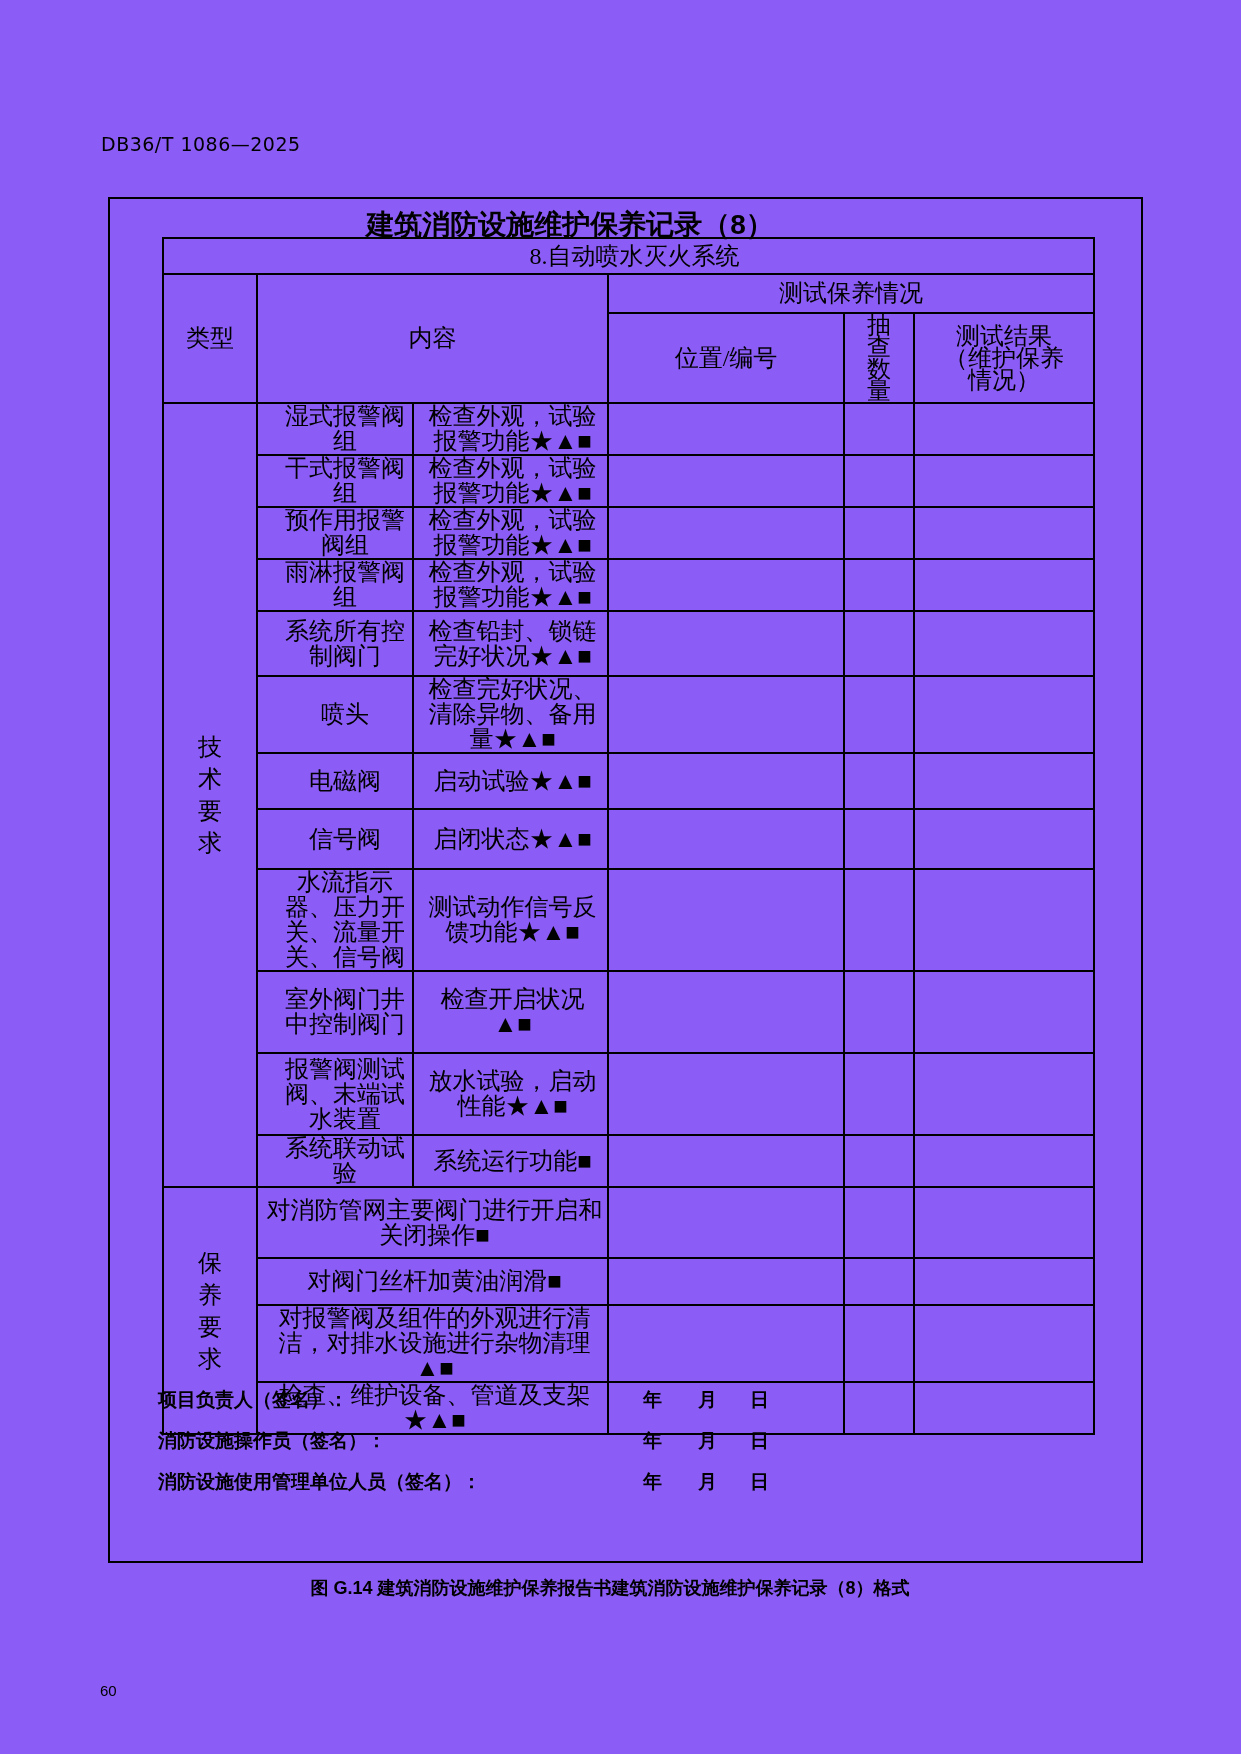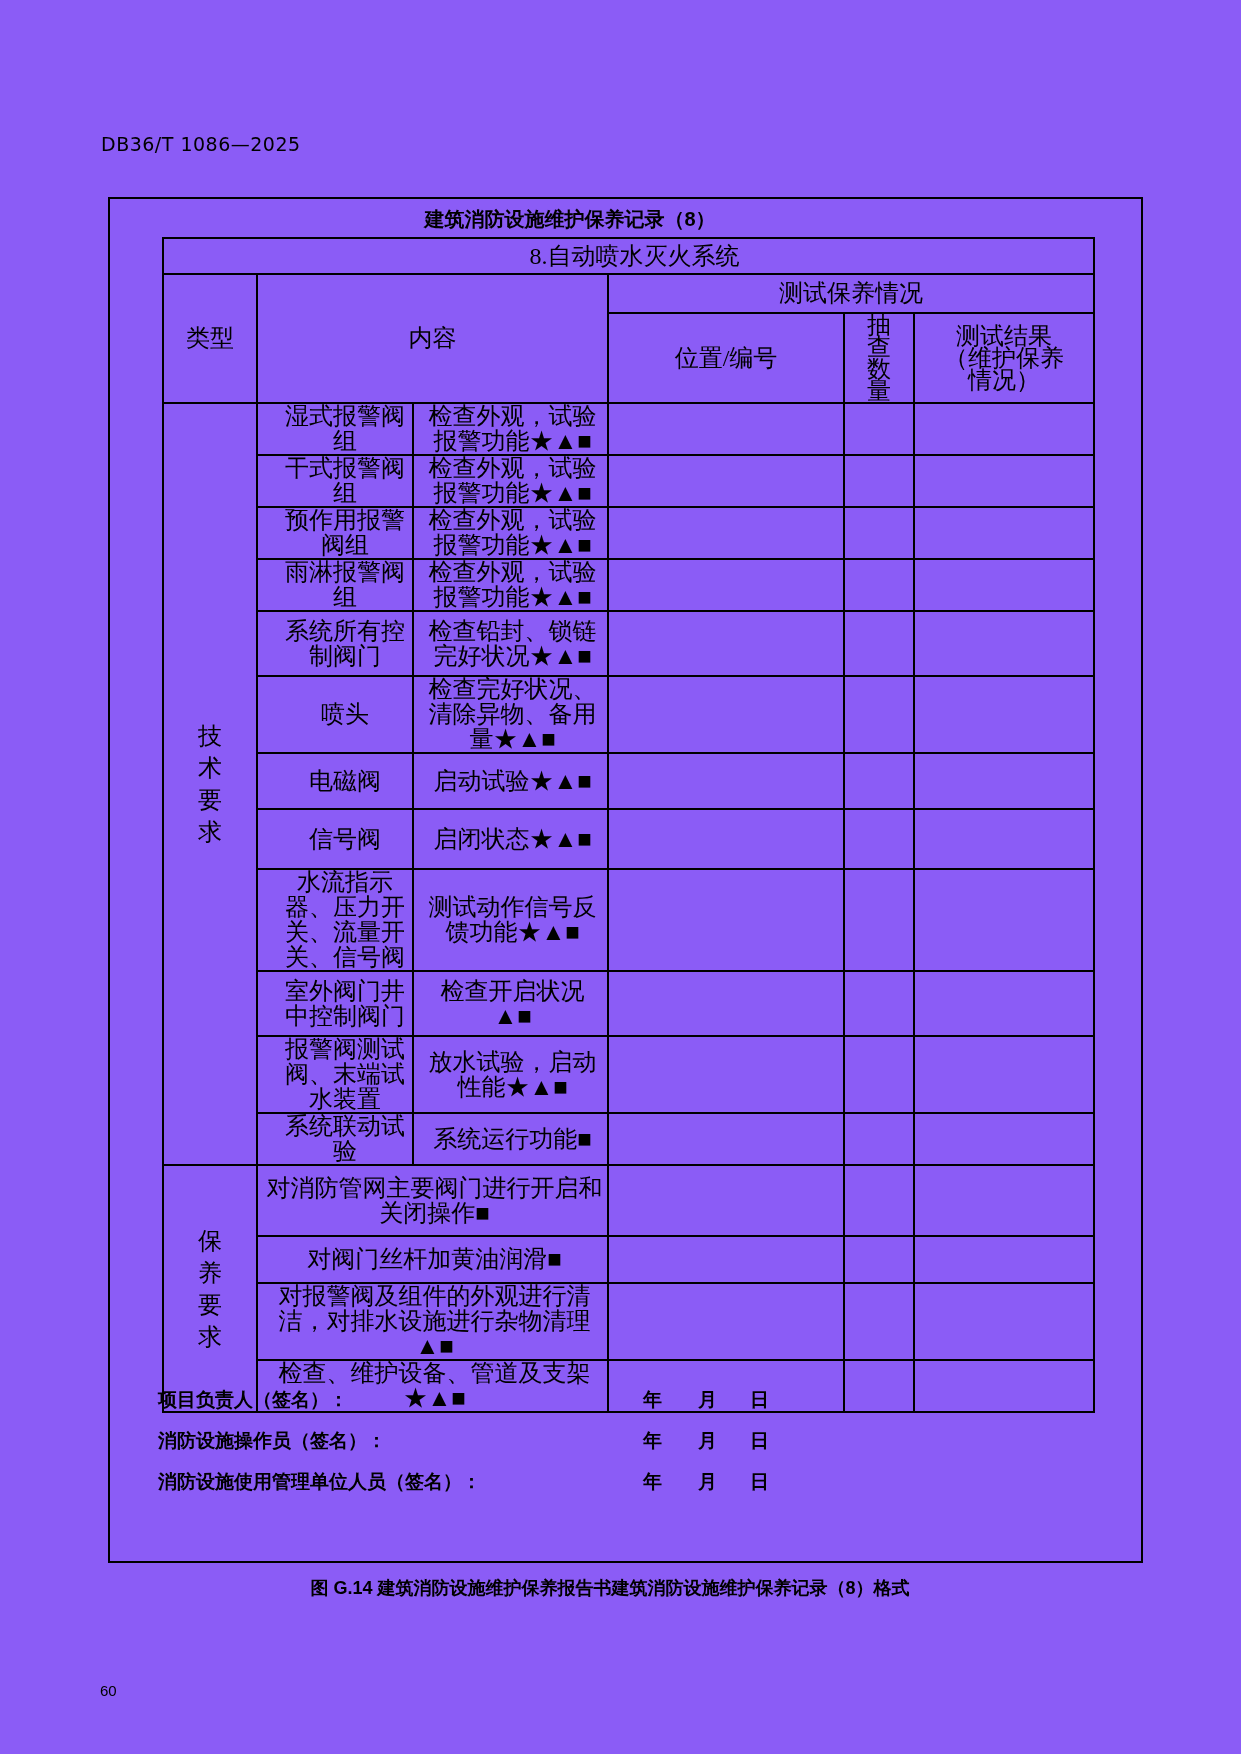--- a/index.html
+++ b/index.html
@@ -19,21 +19,21 @@
   }
   .outer-box {
     position:absolute; left:108px; top:197px;
     width:1035px; height:1366px;
     border:2px solid #000;
   }
   .form-title {
     position:absolute; top:7px; left:0; width:920px;
     text-align:center;
     font-family:"Liberation Sans","DejaVu Sans",sans-serif;
-    font-weight:bold; font-size:20px;
+    font-weight:bold; font-size:28px;
   }
   table.rec-table {
     position:absolute; left:52px; top:38px;
     width:931px;
     border-collapse:collapse; table-layout:fixed;
     font-size:24px; line-height:25px;
   }
   .rec-table td {
     border:2px solid #000;
     vertical-align:middle;
@@ -44,21 +44,21 @@
   .c-name   { text-align:left; padding-left:24px; padding-right:4px; }
   .c-content{ text-align:left; padding-left:8px; padding-right:4px; }
   .c-merged { text-align:left; padding-left:8px; padding-right:4px; }
   .type-cell div { margin:0 auto; width:42px; line-height:32px; }
   .hdr2 { line-height:22px; }
   .w-narrow { margin:0 auto; width:40px; }
   .w-result { margin:0 auto; width:130px; }
   
   .h36{height:36px}.h39{height:39px}.h46{height:46px}.h50{height:50px}
   .h51{height:51px}.h56{height:56px}.h60{height:60px}.h65{height:65px}
-  .h67{height:65px}.h68{height:68px}.h71{height:71px}.h47{height:47px}
+  .h67{height:82px}.h68{height:68px}.h71{height:71px}.h47{height:47px}
   .h48{height:48px}.h96{height:96px}
   .signatures {
     position:absolute; left:48px; top:1188px;
     font-family:"Liberation Sans","DejaVu Sans",sans-serif;
     font-weight:bold; font-size:19px;
   }
   .sig-row { position:relative; height:26px; margin-bottom:15px; width:700px; }
   .sig-label { position:absolute; left:0;font-family:Liberation Mono, monospace; }
   .sig-year  { position:absolute; left:485px; }
   .sig-month { position:absolute; left:540px; }

